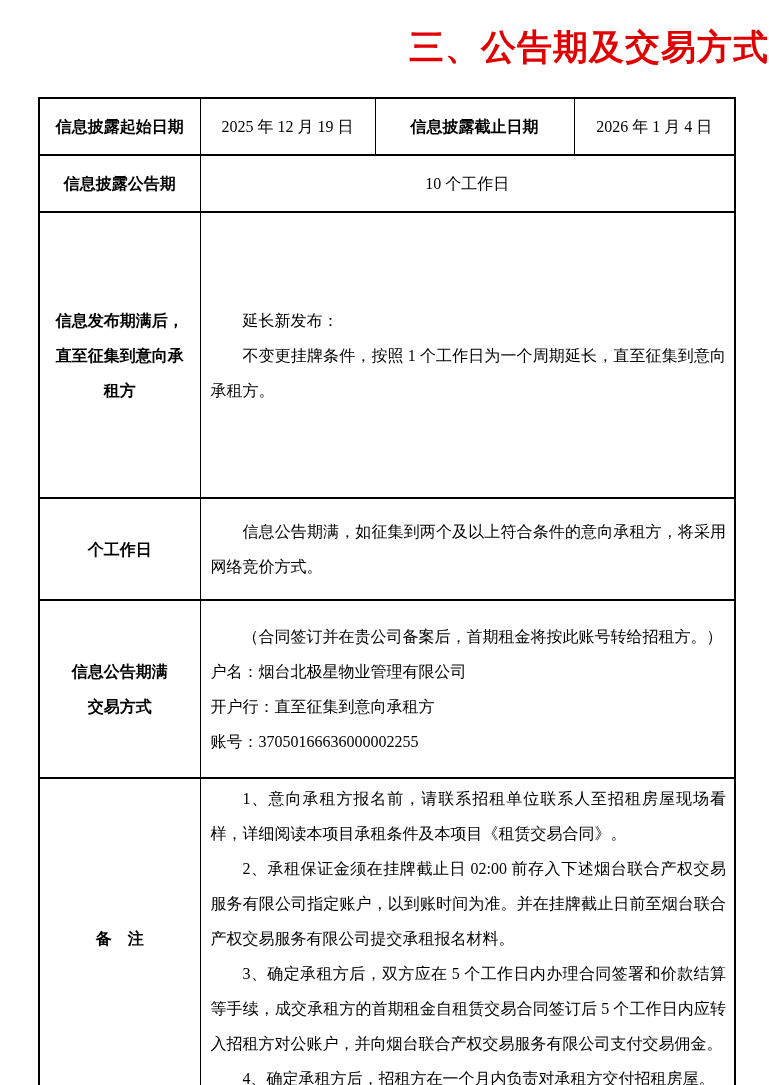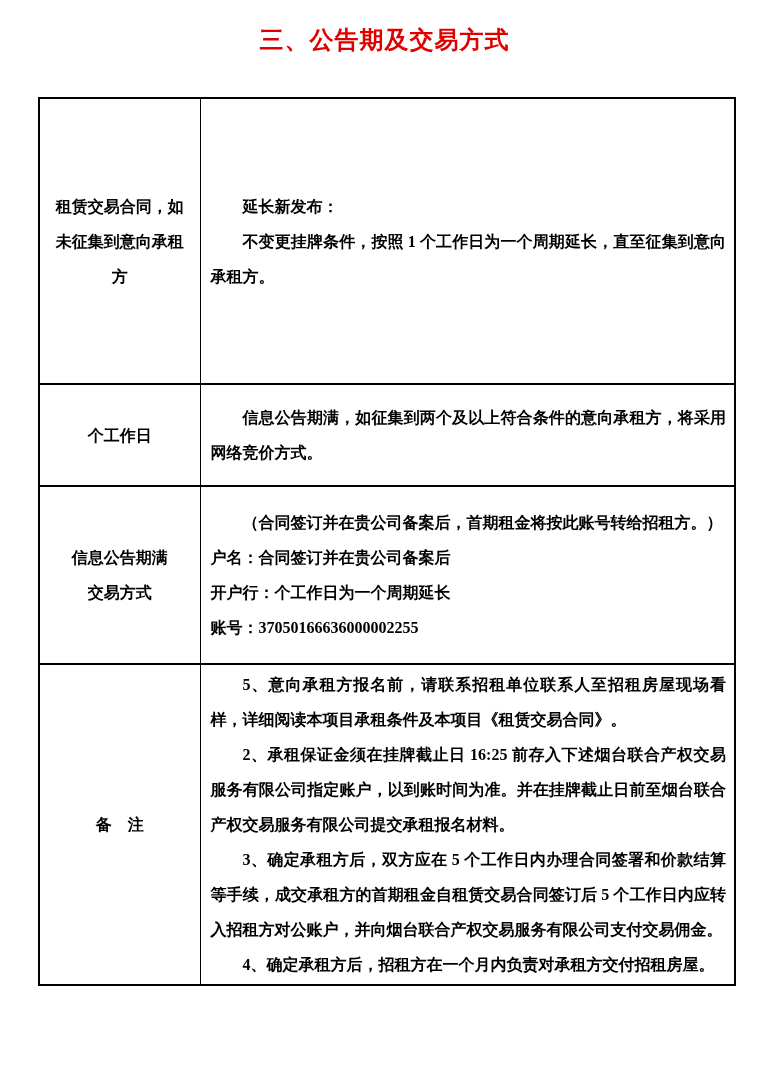--- a/index.html
+++ b/index.html
@@ -11,22 +11,22 @@
     width: 769px;
     height: 1085px;
     overflow: hidden;
     font-family: "Liberation Serif", "DejaVu Serif", serif;
     color: #000000;
     position: relative;
   }
   .title {
     margin: 0;
     padding-top: 24px;
-    text-align: center;
-    font-size: 24px;
+    text-align: right;
+    font-size: 35px;
     font-weight: bold;
     letter-spacing: 1px;
   }
   table.doc-table {
     position: absolute;
     left: 38px;
     top: 97px;
     width: 697px;
     border-collapse: collapse;
     table-layout: fixed;
@@ -50,21 +50,20 @@
   td.val {
     text-align: center;
     padding: 0 6px;
   }
   td.content {
     text-align: justify;
     padding: 2px 8px 2px 10px;
   }
   td.content p {
     margin: 0;
-    font-weight: bold;
   }
   p.indent {
     text-indent: 2em;
   }
   tr.r1 td { height: 55px; }
   tr.r2 td { height: 55px; }
   tr.r3 td { height: 280px; }
   tr.r4 td { height: 96px; }
   tr.r5 td { height: 172px; }
   tr.r6 td { height: 313px; }
@@ -78,55 +77,65 @@
 
   <table class="doc-table">
     <colgroup>
       <col style="width:161px">
       <col style="width:175px">
       <col style="width:199px">
       <col style="width:161px">
     </colgroup>
 
     <tbody>
+        <tr class="r1">
+      <td class="lbl">信息披露起始日期</td>
+      <td class="val">2025 年 12 月 19 日</td>
+      <td class="lbl">信息披露截止日期</td>
+      <td class="val">2026 年 1 月 4 日</td>
+    </tr>
 
+    <tr class="r2">
+      <td class="lbl">信息披露公告期</td>
+      <td class="val" colspan="3">10 个工作日</td>
+    </tr>
 
     <tr class="r3">
-      <td class="lbl">租赁交易合同，如未征集到意向承租方</td>
+      <td class="lbl">信息发布期满后，直至征集到意向承租方</td>
       <td class="content" colspan="3">
         <p class="indent">延长新发布：</p>
         <p class="indent">不变更挂牌条件，按照 1 个工作日为一个周期延长，直至征集到意向承租方。</p>
       </td>
     </tr>
 
     <tr class="r4">
       <td class="lbl">个工作日</td>
       <td class="content" colspan="3">
         <p class="indent">信息公告期满，如征集到两个及以上符合条件的意向承租方，将采用网络竞价方式。</p>
       </td>
     </tr>
 
     <tr class="r5">
       <td class="lbl">
         <span>信息公告期满</span><br>
         <span>交易方式</span>
       </td>
       <td class="content" colspan="3">
         <p class="indent">（合同签订并在贵公司备案后，首期租金将按此账号转给招租方。）</p>
-        <p>户名：合同签订并在贵公司备案后</p>
-        <p>开户行：个工作日为一个周期延长</p>
+        <p>户名：烟台北极星物业管理有限公司</p>
+        <p>开户行：直至征集到意向承租方</p>
         <p>账号：37050166636000002255</p>
       </td>
     </tr>
 
     <tr class="r6">
       <td class="lbl">备　注</td>
       <td class="content" colspan="3">
-        <p class="indent">5、意向承租方报名前，请联系招租单位联系人至招租房屋现场看样，详细阅读本项目承租条件及本项目《租赁交易合同》。</p>
-        <p class="indent">2、承租保证金须在挂牌截止日 16:25 前存入下述烟台联合产权交易服务有限公司指定账户，以到账时间为准。并在挂牌截止日前至烟台联合产权交易服务有限公司提交承租报名材料。</p>
+        <p class="indent">1、意向承租方报名前，请联系招租单位联系人至招租房屋现场看样，详细阅读本项目承租条件及本项目《租赁交易合同》。</p>
+        <p class="indent">2、承租保证金须在挂牌截止日 02:00 前存入下述烟台联合产权交易服务有限公司指定账户，以到账时间为准。并在挂牌截止日前至烟台联合产权交易服务有限公司提交承租报名材料。</p>
         <p class="indent">3、确定承租方后，双方应在 5 个工作日内办理合同签署和价款结算等手续，成交承租方的首期租金自租赁交易合同签订后 5 个工作日内应转入招租方对公账户，并向烟台联合产权交易服务有限公司支付交易佣金。</p>
         <p class="indent">4、确定承租方后，招租方在一个月内负责对承租方交付招租房屋。</p>
       </td>
     </tr>
   </tbody>
     </table>
 
 </div>
 
 </body></html>

